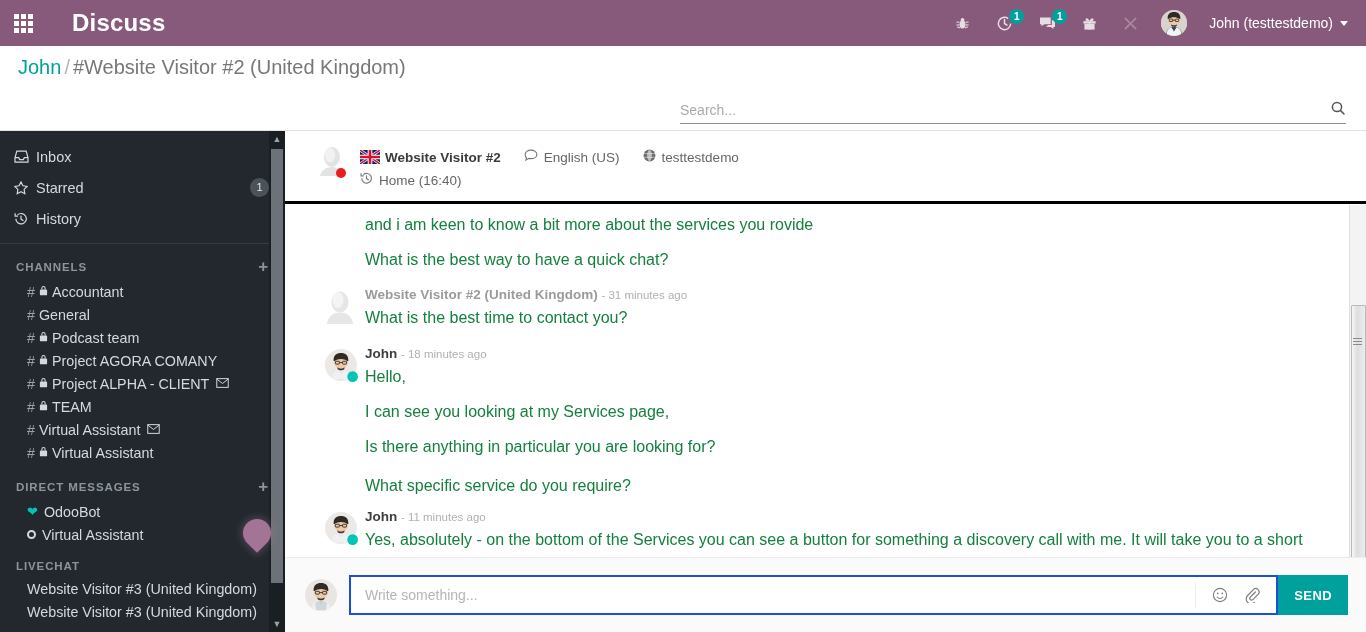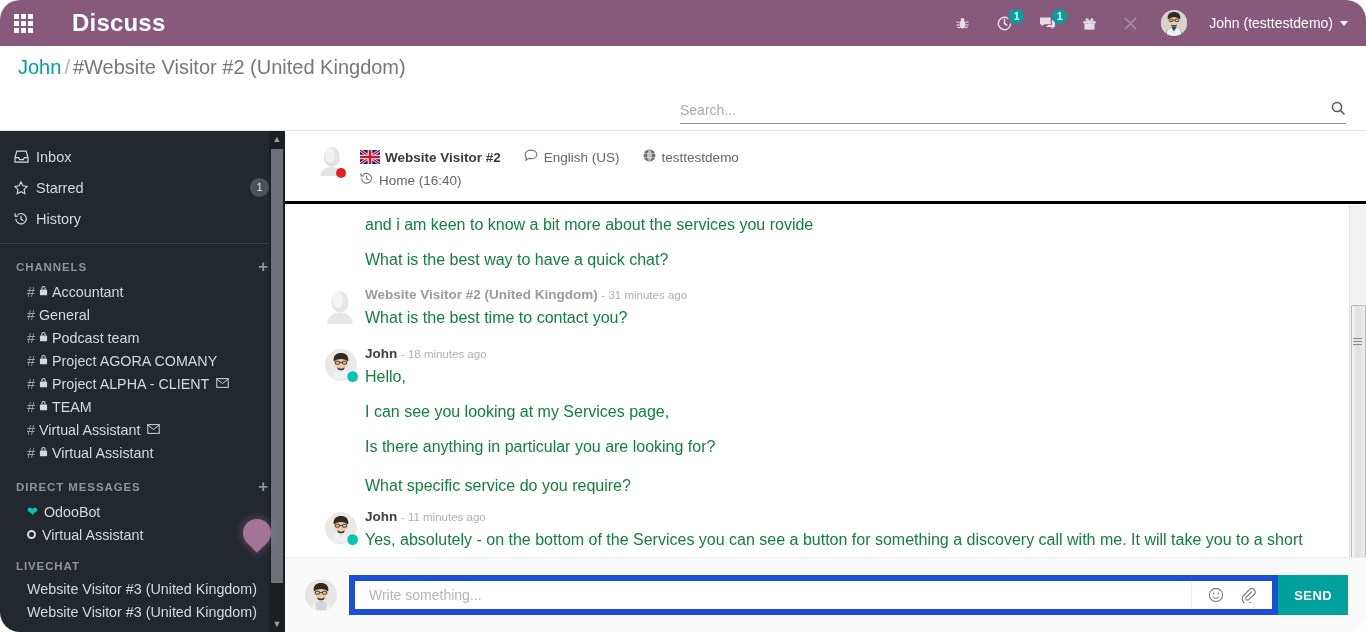--- a/index.html
+++ b/index.html
@@ -3,21 +3,21 @@
 <meta charset="utf-8">
 <style>
   * { box-sizing: border-box; }
   html, body {
     margin: 0; padding: 0;
     width: 1366px; height: 632px;
     overflow: hidden;
     font-family: "Liberation Sans", sans-serif;
     background: #fff;
   }
-  #app { position: relative; width: 1366px; height: 632px; overflow: hidden; border-radius: 20px; }
+  #app { position: relative; width: 1366px; height: 632px; overflow: hidden; }
 
   
   .navbar {
     position: absolute; top: 0; left: 0;
     width: 1366px; height: 46px;
     background: #875a7b;
     display: flex; align-items: center;
   }
   .apps-grid {
     width: 46px; height: 46px;
@@ -230,21 +230,21 @@
 
   
   .composer {
     position: absolute; left: 285px; bottom: 0; width: 1081px; height: 75px;
     background: #fafafa; border-top: 1px solid #ececec;
     display: flex; align-items: center; padding: 0 18px 0 20px;
   }
   .comp-avatar { width: 32px; height: 32px; margin-right: 12px; flex: 0 0 32px; }
   .comp-box {
     flex: 1; display: flex; align-items: center; height: 40px;
-    background: #fff; border: 6px solid #1d4ed8;
+    background: #fff; border: 2px solid #1d4ed8;
   }
   .comp-input {
     flex: 1; border: none; outline: none; background: transparent;
     font-size: 14px; color: #444; font-family: inherit; padding: 0 14px;
   }
   .comp-input::placeholder { color: #b5b5b5; }
   .comp-tools {
     display: flex; align-items: center; gap: 16px;
     padding: 0 16px; border-left: 1px solid #ededed; height: 26px;
   }

